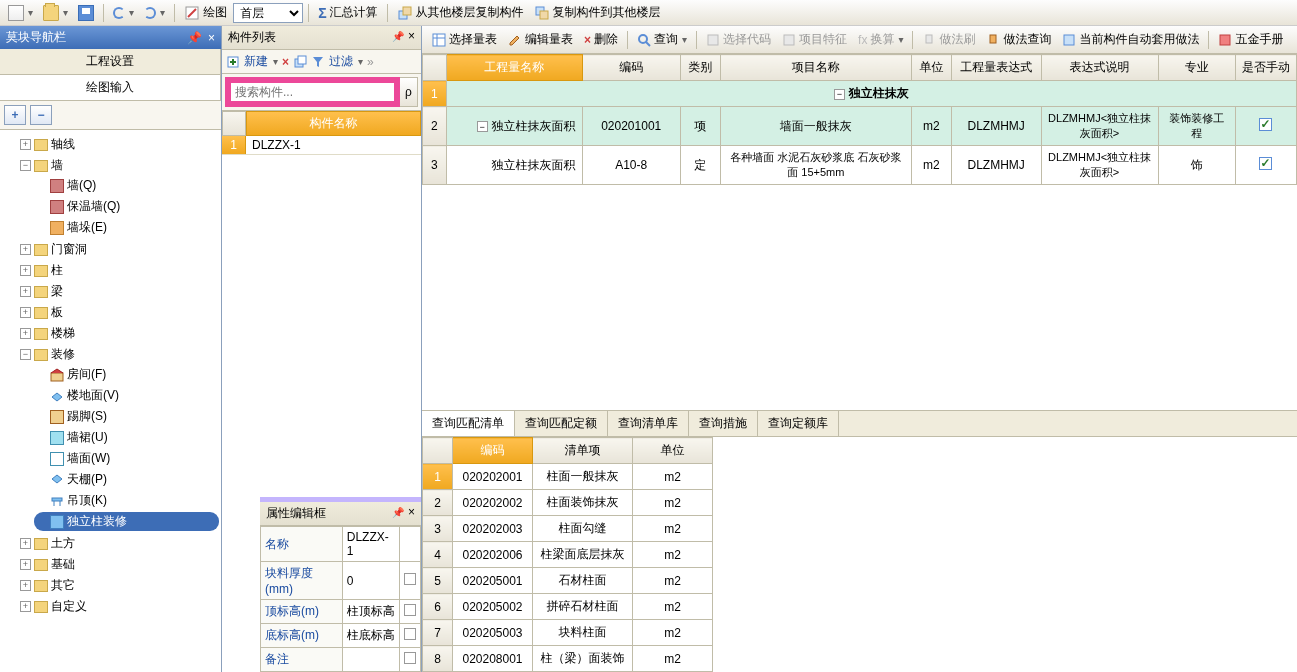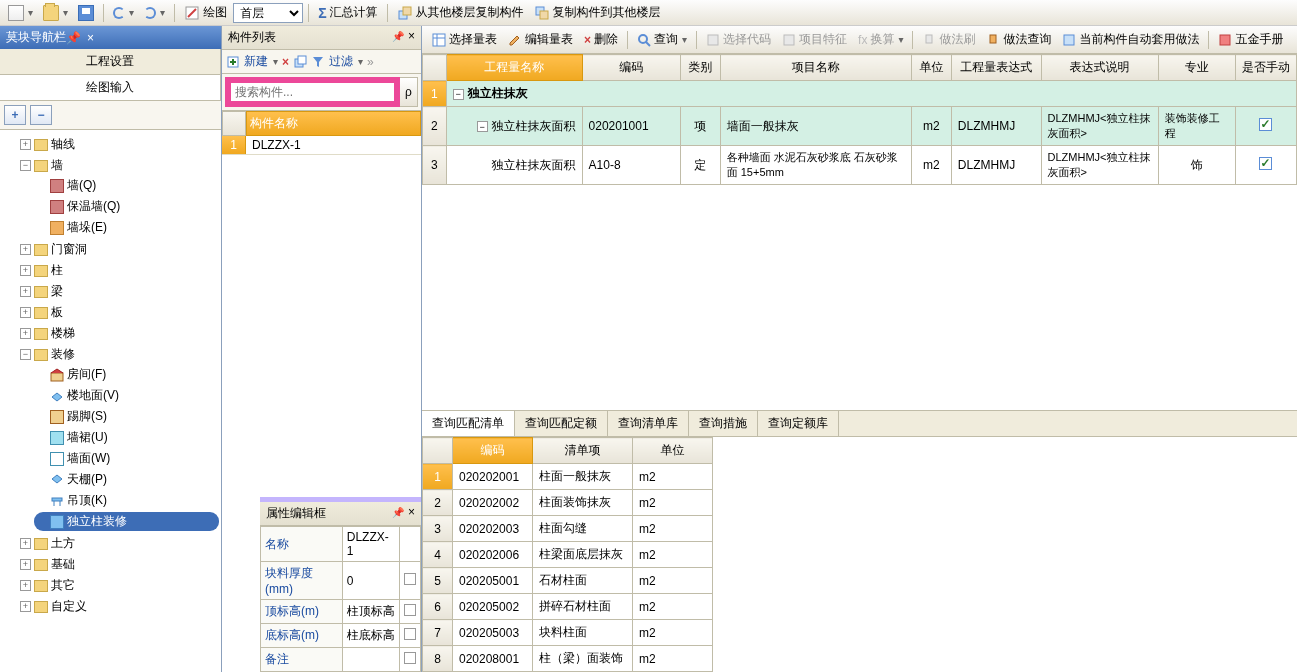--- a/index.html
+++ b/index.html
@@ -11,21 +11,21 @@
 .ico-new { background:linear-gradient(#fff,#eee); border:1px solid #999; }
 .ico-open { background:#f4d47c; border:1px solid #c9a84a; border-radius:1px; position:relative; }
 .ico-open::before{content:'';position:absolute;top:-3px;left:1px;width:8px;height:3px;background:#f4d47c;border:1px solid #c9a84a;border-bottom:none;}
 .ico-save { background:#5b8dd6; border:1px solid #3a6db6; position:relative; }
 .ico-save::after{content:'';position:absolute;top:2px;left:3px;width:8px;height:6px;background:#fff;}
 .ico-undo { border:2px solid #5b8dd6; border-right-color:transparent; border-radius:50%; width:12px;height:12px; position:relative;}
 .ico-redo { border:2px solid #5b8dd6; border-left-color:transparent; border-radius:50%; width:12px;height:12px;}
 .dd { font-size:10px; color:#666; margin-left:1px;}
 .layout { display:flex; height:calc(100% - 26px); }
 .nav-panel { width:222px; border-right:1px solid #8ba0bc; display:flex; flex-direction:column; background:#f8f6ef; }
-.panel-title { background:linear-gradient(#6b97d6,#3d6db6); color:#fff; padding:3px 6px; display:flex; align-items:center; font-size:12px; }
+.panel-title { background:linear-gradient(#6b97d6,#3d6db6); color:#fff; padding:3px 6px; display:flex; align-items:center; justify-content:space-between; font-size:12px; }
 .panel-title .ctrls{ display:flex; gap:6px; font-size:10px;}
 .tabbar { display:flex; background:#f0ecdc; border-bottom:1px solid #c0bca8; }
 .tabbar .tab { flex:1; text-align:center; padding:4px 0; border-right:1px solid #c0bca8; cursor:pointer; }
 .tabbar .tab.active { background:#fff; }
 .row-btns { display:flex; gap:4px; padding:4px; border-bottom:1px solid #c0bca8; }
 .sq-btn { width:22px; height:20px; border:1px solid #8ba0bc; background:linear-gradient(#fff,#e0e8f4); display:flex; align-items:center; justify-content:center; cursor:pointer; font-weight:bold; color:#3d6db6;}
 .tree { flex:1; overflow:auto; background:#fff; padding:4px 2px; }
 .tree ul { list-style:none; padding-left:16px; }
 .tree li { padding:1px 0; white-space:nowrap; }
 .tnode { display:flex; align-items:center; gap:3px; cursor:pointer; padding:1px 2px;}
@@ -36,41 +36,41 @@
 .fico.closed{ background:#f4d47c;}
 .nico { width:14px;height:14px; display:inline-block; flex-shrink:0;}
 .component-panel { width:200px; border-right:1px solid #8ba0bc; display:flex; flex-direction:column;}
 .comp-title { background:linear-gradient(#f0ecdc,#e4e0d0); padding:3px 6px; display:flex; justify-content:space-between; border-bottom:1px solid #c0bca8;}
 .comp-tools { background:#f8f6ef; padding:3px 4px; border-bottom:1px solid #c0bca8; display:flex; align-items:center; gap:4px;}
 .comp-tools .lnk{ color:#1a4ba0; cursor:pointer;}
 .srch { padding:3px; background:#f8f6ef; border-bottom:1px solid #c0bca8; display:flex;}
 .srch input{ flex:1; border:6px solid #ec4899; padding:2px 4px; background:#fff; color:#14532d;}
 .srch .go{ width:20px; border:1px solid #c0bca8; border-left:none; background:linear-gradient(#fff,#e8e4d8); display:flex;align-items:center;justify-content:center;cursor:pointer;}
 .comp-list { flex:1; background:#fff; overflow:auto;}
-.comp-hdr { background:linear-gradient(#ffc04d,#f0a820); color:#fff; padding:3px; border:1px solid #d89810;}
+.comp-hdr { background:linear-gradient(#ffc04d,#f0a820); color:#fff; text-align:center; padding:3px; border:1px solid #d89810;}
 .comp-row { display:flex; border-bottom:1px solid #e0dcc8;}
 .comp-row .num{ width:24px; background:linear-gradient(#ffc04d,#f0a820); color:#fff; text-align:center; padding:2px; border-right:1px solid #d89810;}
 .comp-row .nm{ flex:1; padding:2px 6px;}
 .prop-panel { border-top:5px solid #c4b5fd;margin-left:38px;}
 .prop-title { background:linear-gradient(#f0ecdc,#e4e0d0); padding:3px 6px; display:flex; justify-content:space-between; border-bottom:1px solid #c0bca8;}
 .prop-tbl { width:100%; border-collapse:collapse; background:#fff;}
 .prop-tbl th { background:linear-gradient(#f8f6ef,#e8e4d8); border:1px solid #c0bca8; padding:3px 4px; font-weight:normal; text-align:left;}
 .prop-tbl td { border:1px solid #c0bca8; padding:3px 4px;}
 .prop-tbl td.lbl{ color:#1a4ba0; background:#fafaf6;}
 .chk { width:12px;height:12px; border:1px solid #999; display:inline-block; background:#fff;}
 .main-area { flex:1; display:flex; flex-direction:column; overflow:hidden;}
 .main-toolbar { background:linear-gradient(#fdfdfd,#e8e4d8); border-bottom:1px solid #c0bca8; padding:3px 6px; display:flex; align-items:center; gap:3px; flex-wrap:nowrap; overflow:hidden;}
 .mtb-btn { display:inline-flex; align-items:center; gap:3px; padding:2px 4px; cursor:pointer; white-space:nowrap;}
 .mtb-btn.dis { color:#999; }
 .mtb-sep { width:1px; height:18px; background:#c0bca8; margin:0 2px;}
 .grid-wrap { background:#fff; overflow:auto;}
 .grid { border-collapse:collapse; width:100%;}
 .grid th { background:linear-gradient(#f8f6ef,#e8e4d8); border:1px solid #c0bca8; padding:4px 6px; font-weight:normal; text-align:center; white-space:nowrap;}
 .grid th.hl { background:linear-gradient(#ffc04d,#f0a820); color:#fff; border-color:#d89810;}
-.grid td { border:1px solid #c0bca8; padding:4px 6px; }
+.grid td { border:1px solid #c0bca8; padding:4px 6px;text-align:center; }
 .grid td.rn { background:linear-gradient(#f8f6ef,#e8e4d8); text-align:center; width:24px;}
 .grid td.rn.hl { background:linear-gradient(#ffc04d,#f0a820); color:#fff;}
 .grid tr.lvl0 td.content{ background:#d4f0e4; }
 .grid tr.lvl1 td.content{ background:#d4f0e4; }
 .exp2{ width:11px;height:11px;border:1px solid #999;display:inline-flex;align-items:center;justify-content:center;font-size:9px;background:#fff;margin-right:4px;}
 .chkbox{ width:13px;height:13px;border:1px solid #5b8dd6;display:inline-block;background:#fff;position:relative;}
 .chkbox.on::after{content:'✓';position:absolute;top:-2px;left:0;color:#2a7a2a;font-size:12px;font-weight:bold;}
 .bottom-tabs { display:flex; background:#f0ecdc; border-top:1px solid #c0bca8; border-bottom:1px solid #c0bca8;}
 .bottom-tabs .bt{ padding:4px 10px; border-right:1px solid #c0bca8; cursor:pointer;}
 .bottom-tabs .bt.active{ background:#fff;}

